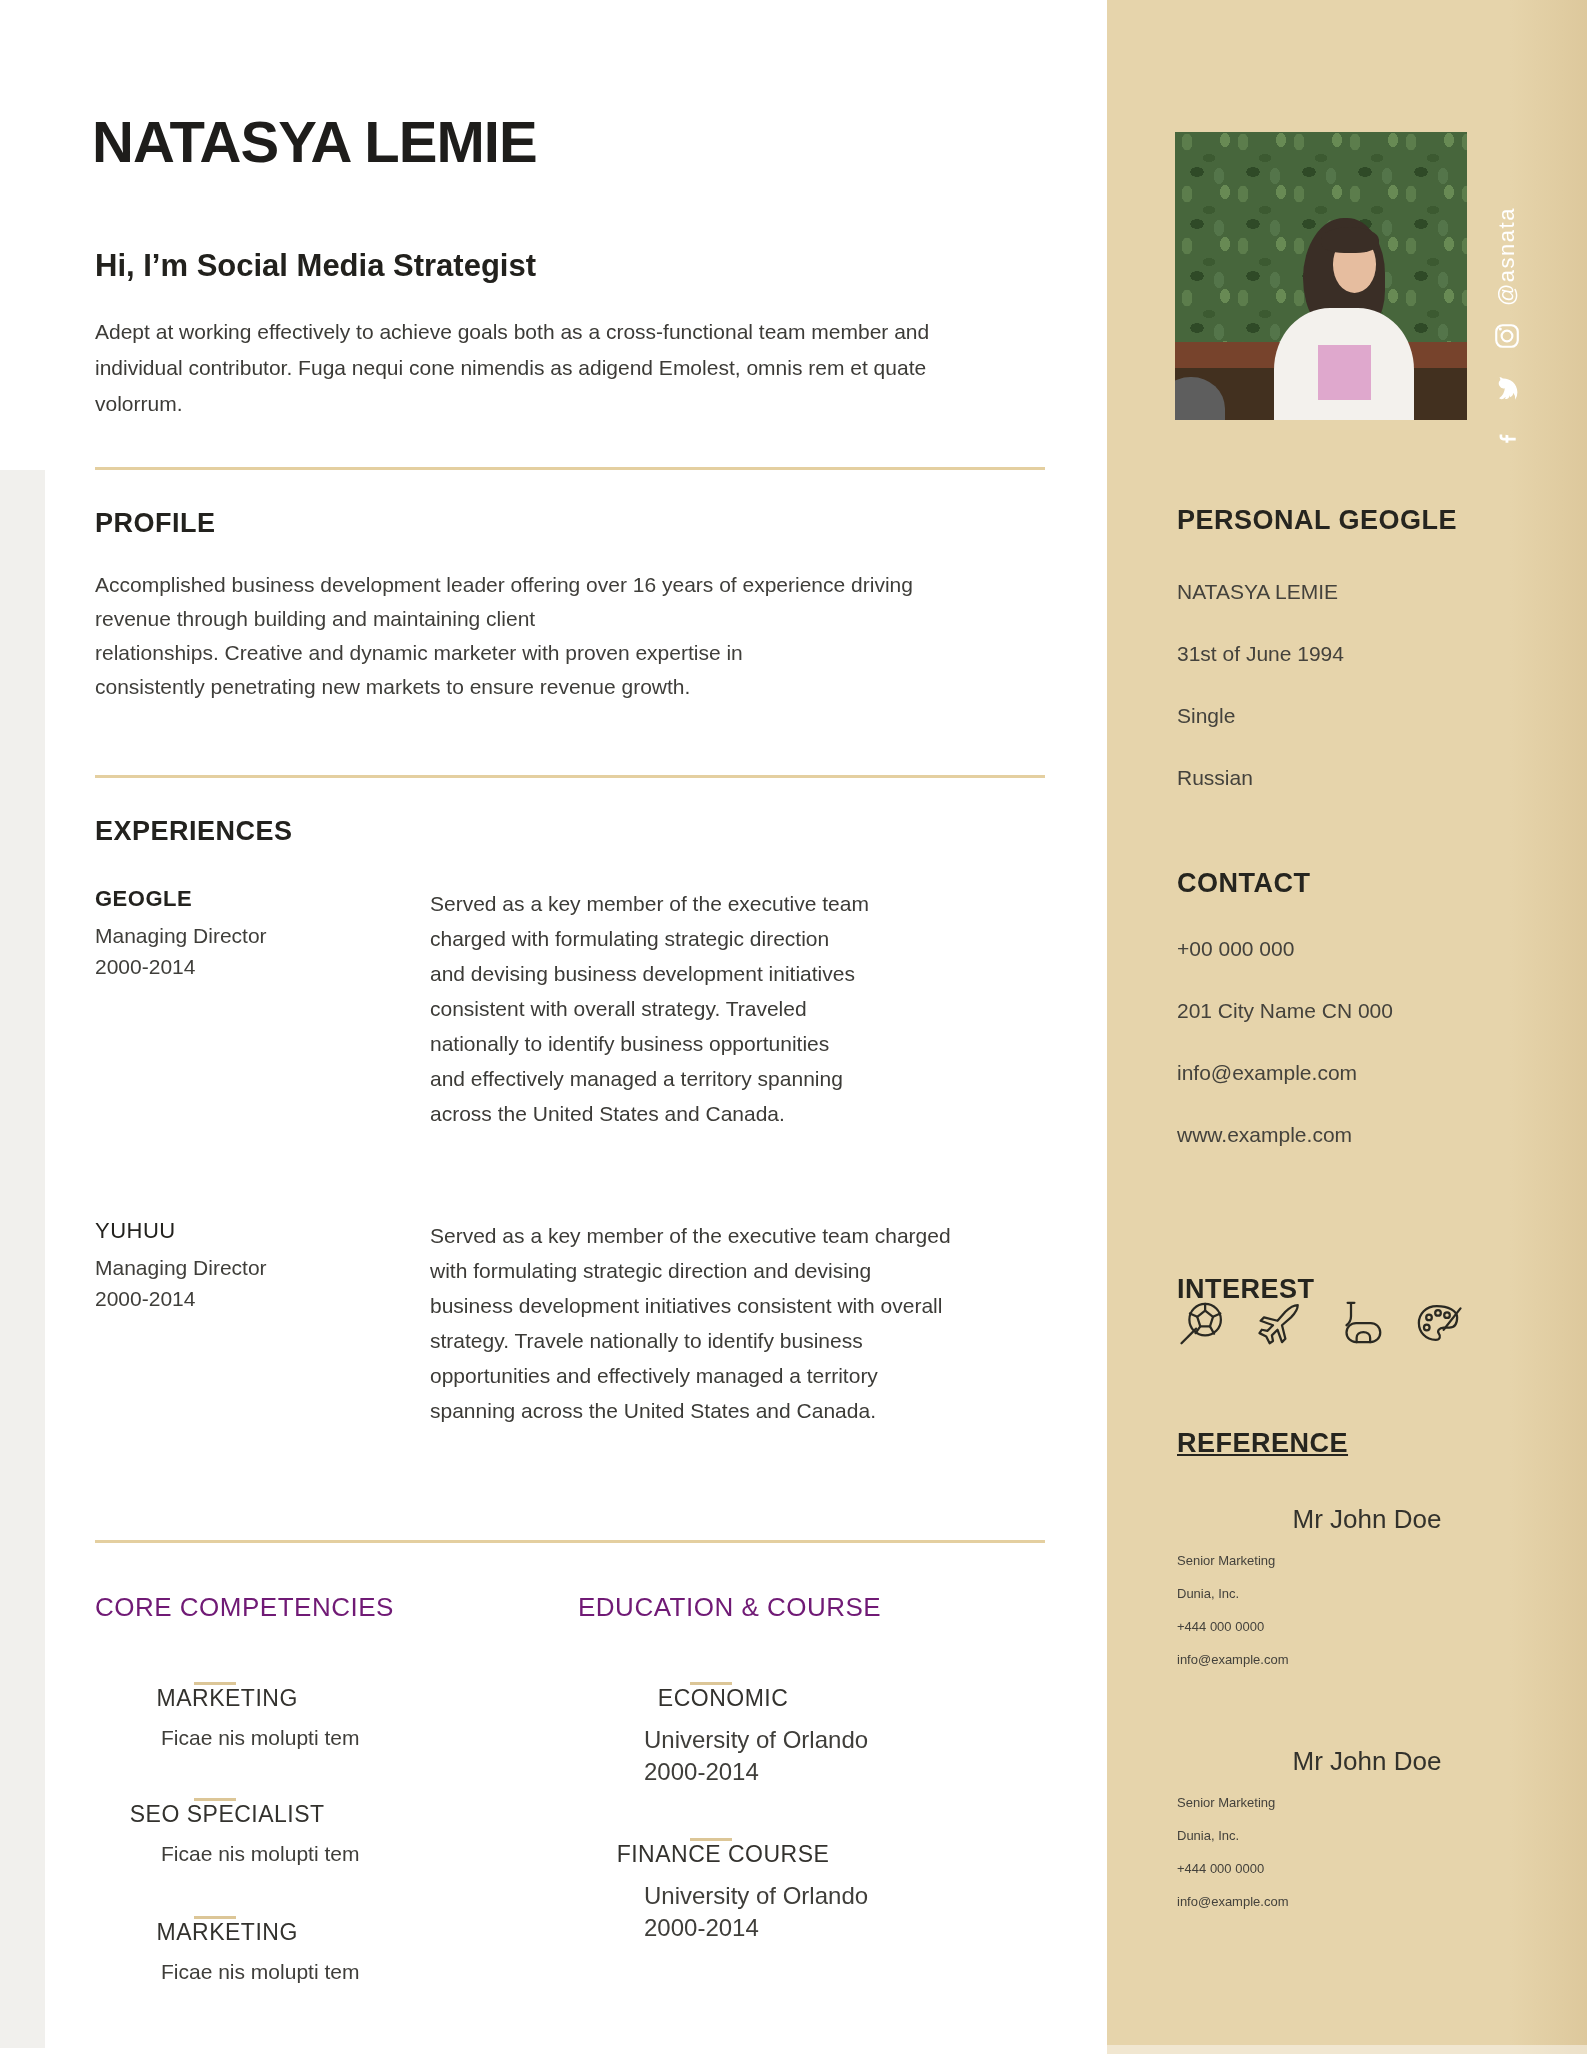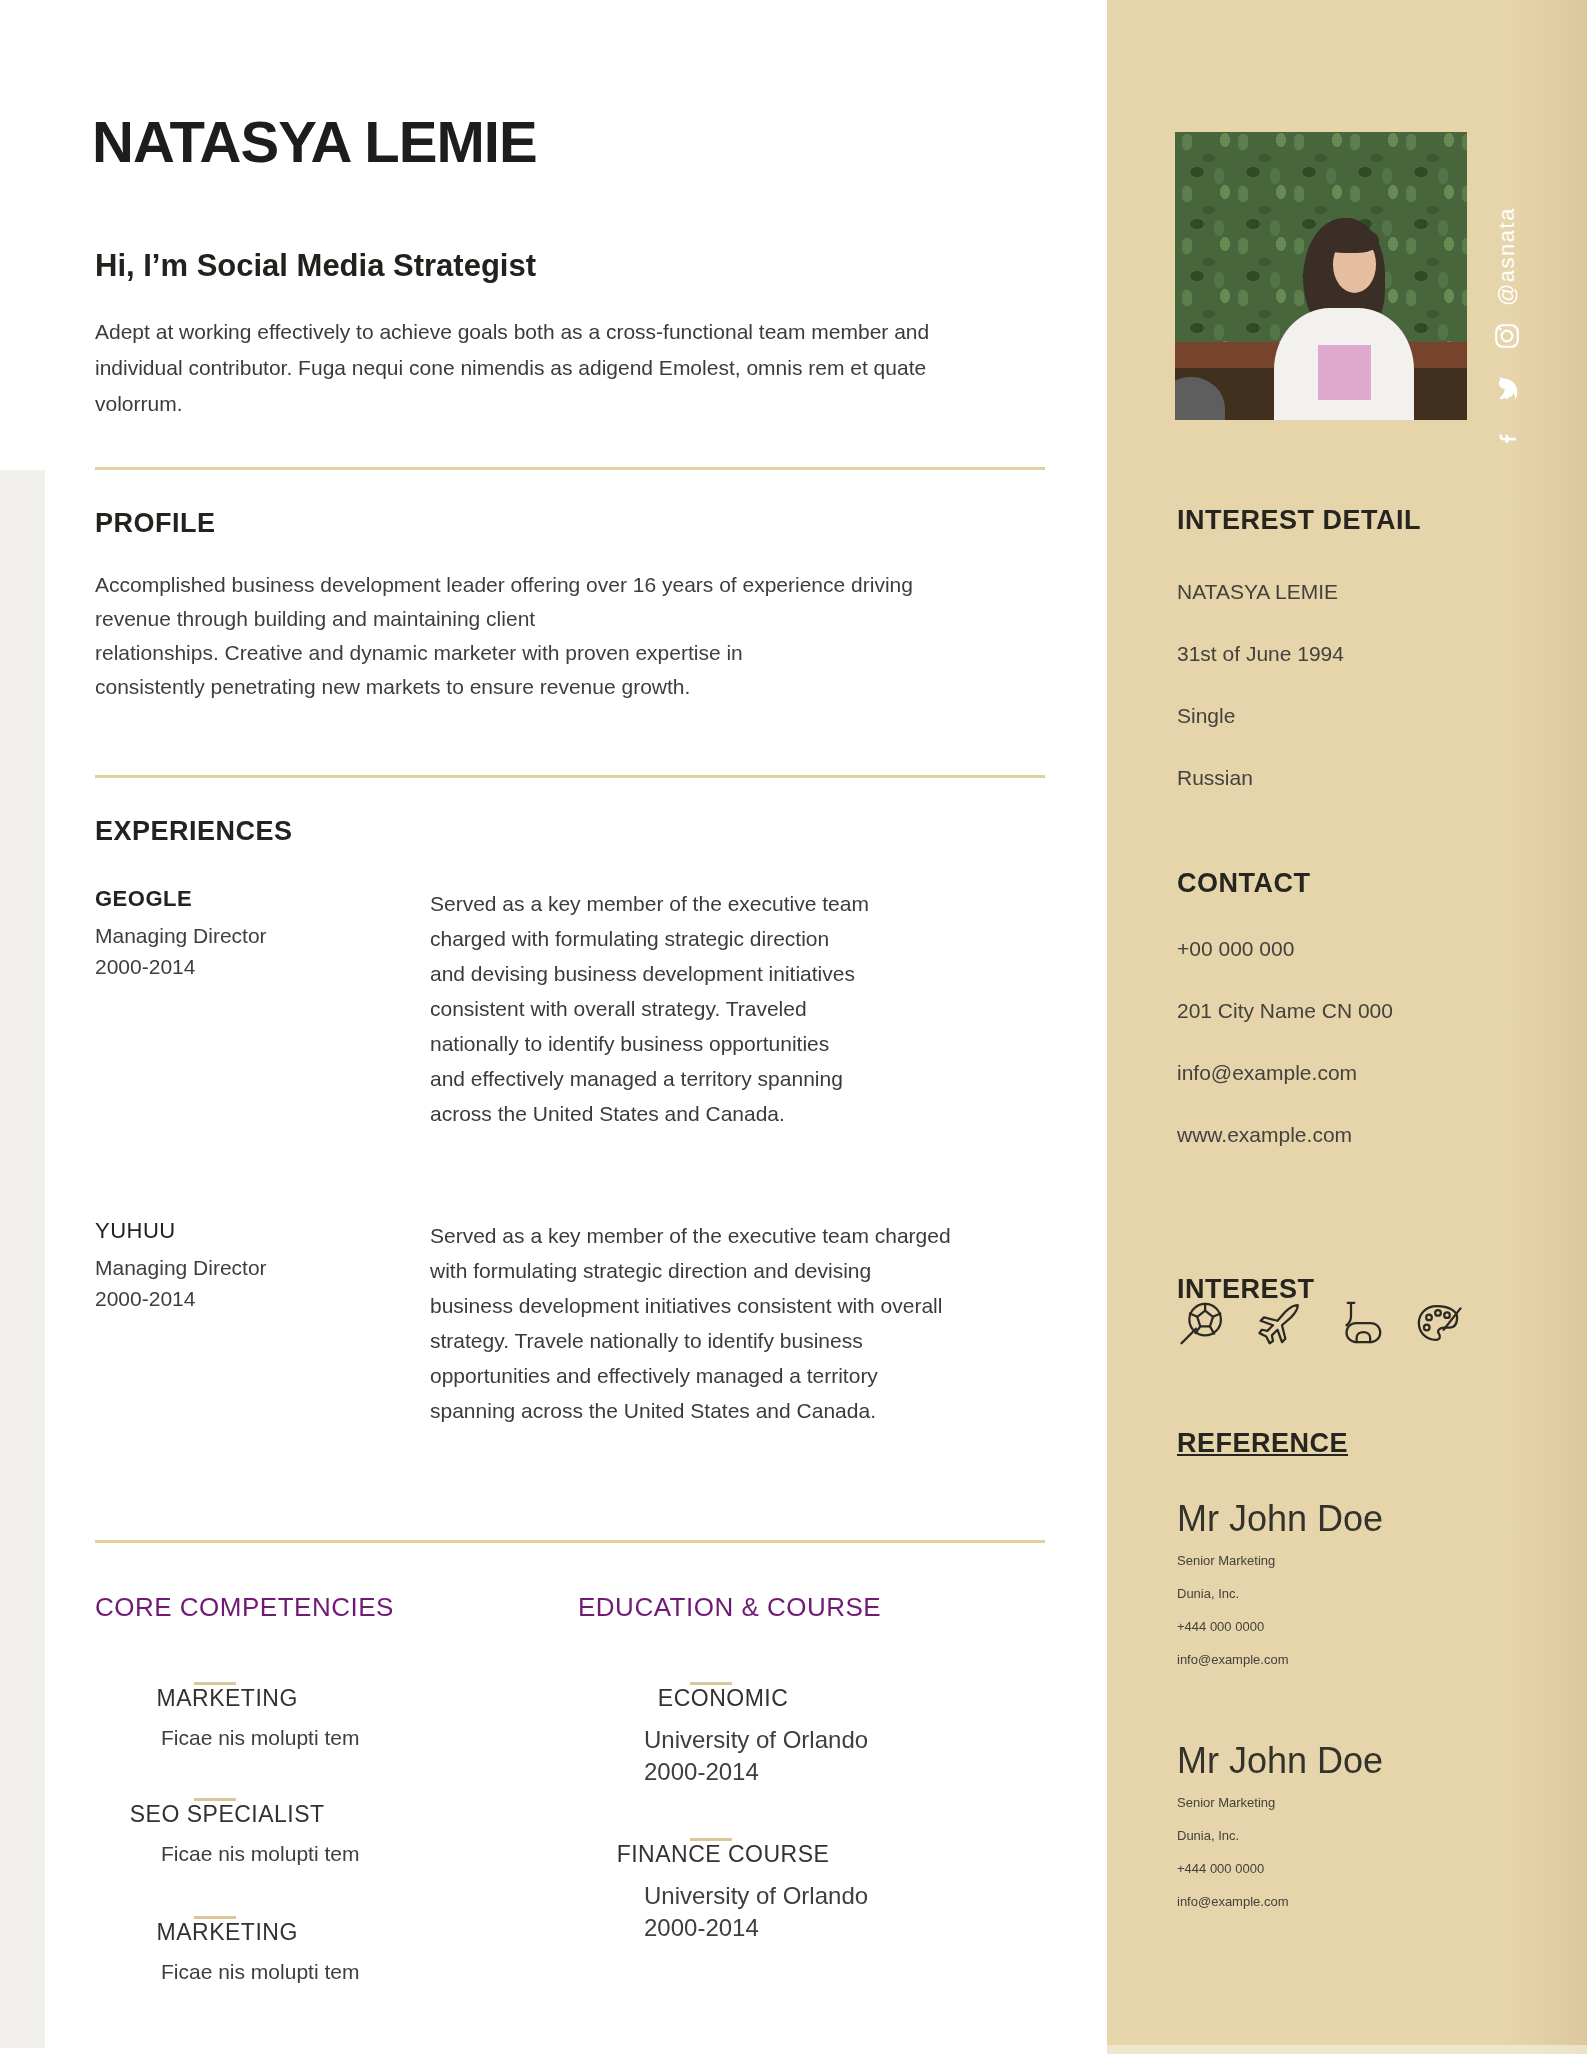--- a/index.html
+++ b/index.html
@@ -80,21 +80,21 @@
   .sb-head{font-size:27px;font-weight:bold;color:#26251f;letter-spacing:.5px;}
   .sb-personal-head{top:505px;} .sb-contact-head{top:868px;}
   .sb-interest-head{top:1238px;margin-top:36px;} .sb-reference-head{top:1428px;text-decoration:underline;}
   .sb-list{font-size:21px;color:#44423c;}
   .sb-list > div{line-height:33px;margin-bottom:29px;}
   .sb-personal-list{top:575px;} .sb-contact-list{top:932px;}
   .icons-row{top:1296px;display:flex;gap:24px;}
   .icons-row svg{display:block;}
   .ref{width:380px;}
   .ref1{top:1502px;} .ref2{top:1744px;}
-  .ref-name{font-size:36px;color:#33322c;line-height:34px;}
+  .ref-name{font-size:26px;color:#33322c;line-height:34px;text-align:center;}
   .ref-details{margin-top:8px;font-size:13px;color:#44423c;}
   .ref-details > div{line-height:33px;}
 </style>
 </head>
 <body>
 
 <div class="page">
 
   <div class="abs left-strip"></div>
 
@@ -212,21 +212,21 @@
       <span>
         <svg width="28" height="28" viewBox="0 0 26 26" fill="none" stroke="#ffffff" stroke-width="2">
           <rect x="3" y="3" width="20" height="20" rx="6"></rect>
           <circle cx="13" cy="13" r="5"></circle>
           <circle cx="19.4" cy="6.8" r="1.4" fill="#ffffff" stroke="none"></circle>
         </svg>
       </span>
       <span class="handle">@asnata</span>
     </div>
 
-    <div class="abs sb-sec sb-head sb-personal-head">INTEREST DETAIL</div>
+    <div class="abs sb-sec sb-head sb-personal-head">PERSONAL GEOGLE</div>
     <div class="abs sb-sec sb-list sb-personal-list">
       <div>NATASYA LEMIE</div>
       <div>31st of June 1994</div>
       <div>Single</div>
       <div>Russian</div>
     </div>
 
     <div class="abs sb-sec sb-head sb-contact-head">CONTACT</div>
     <div class="abs sb-sec sb-list sb-contact-list">
       <div>+00 000 000</div>

